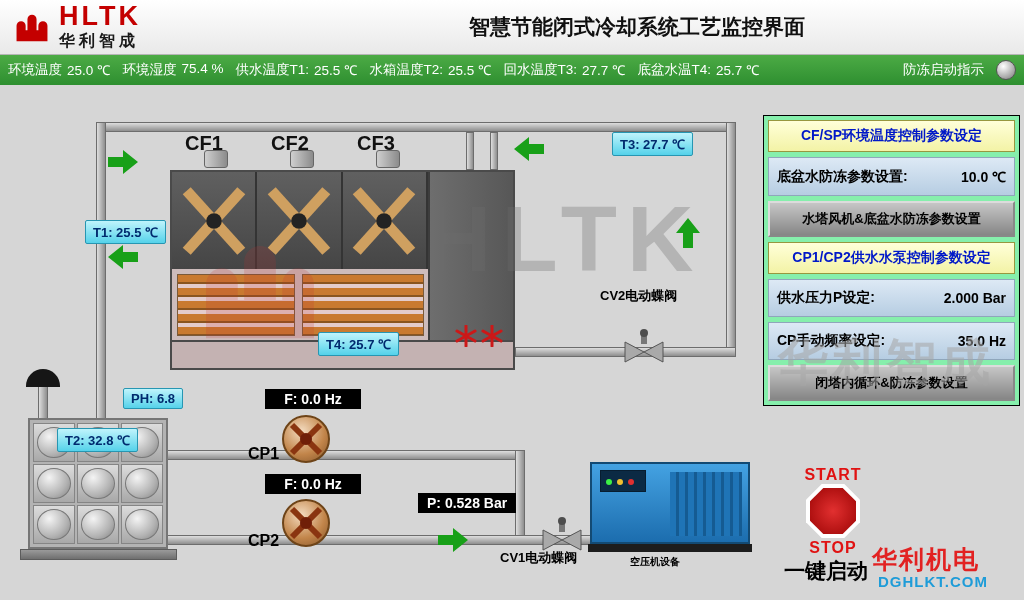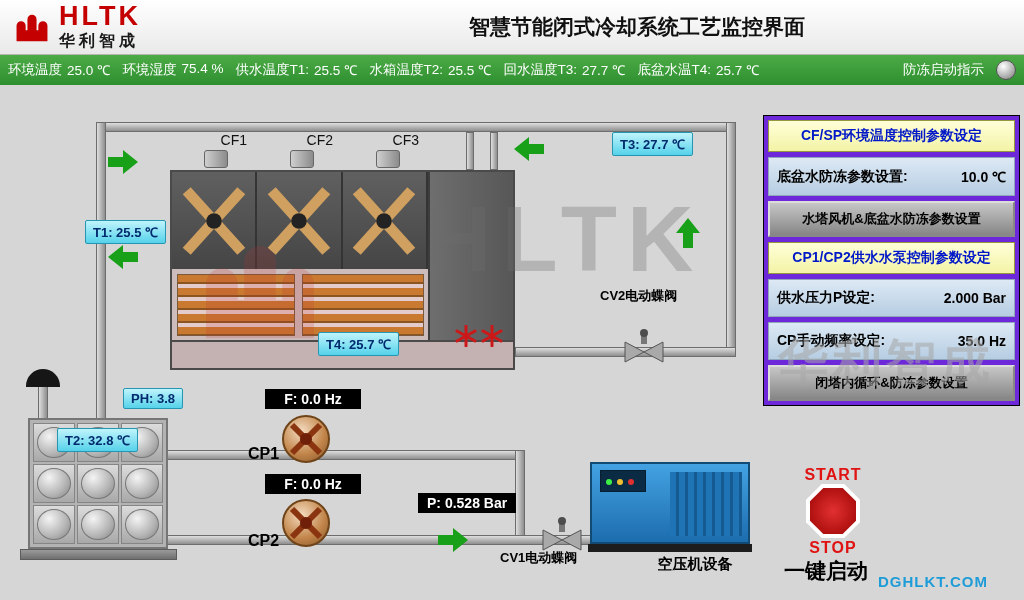--- a/index.html
+++ b/index.html
@@ -42,22 +42,22 @@
     background:linear-gradient(#606060,#454545);display:flex;align-items:center;justify-content:center}
   .slats{position:absolute;height:62px;top:102px;
     background:repeating-linear-gradient(180deg,#c97a30 0 7px,#8a5520 7px 9px,#e4cccc 9px 13px);
     border:1px solid #7a5a3a}
   .tower-right{position:absolute;left:256px;top:0;width:85px;height:196px;
     background:linear-gradient(90deg,#6e6e6e,#575757);border-left:2px solid #3d3d3d}
   .tower-bottom{position:absolute;left:0;bottom:0;width:100%;height:28px;
     background:#c4b2b2;border-top:2px solid #4a4a4a}
   .motor{position:absolute;width:24px;height:18px;z-index:3;
     background:linear-gradient(90deg,#cfcfcf,#8b8b8b);border:1px solid #666;border-radius:3px}
-  .cf-label{position:absolute;width:62px;text-align:right;font-size:14px;
-    font-weight:normal;color:#111;z-index:3}
+  .cf-label{position:absolute;width:62px;text-align:left;font-size:20px;
+    font-weight:bold;color:#111;z-index:3}
 
   
   .tank{position:absolute;left:28px;top:333px;width:140px;height:131px;
     background:#b3b3b3;border:2px solid #767676;display:grid;
     grid-template:repeat(3,1fr)/repeat(3,1fr);gap:2px;padding:3px;z-index:2}
   .cell{background:linear-gradient(#dcdcdc,#a8a8a8);border:1px solid #858585;position:relative}
   .cell::after{content:"";position:absolute;inset:3px;border-radius:50%;
     background:radial-gradient(circle at 35% 30%,#f4f4f4,#b2b2b2 62%,#7f7f7f);border:1px solid #777}
   .tank-base{position:absolute;left:20px;top:464px;width:157px;height:11px;
     background:linear-gradient(#9a9a9a,#6f6f6f);border:1px solid #5c5c5c;z-index:2}
@@ -92,21 +92,21 @@
   
   .oct-outer{position:absolute;left:806px;top:399px;width:54px;height:54px;background:#ffffff;
     clip-path:polygon(29% 0,71% 0,100% 29%,100% 71%,71% 100%,29% 100%,0 71%,0 29%);z-index:6;cursor:pointer}
   .oct-inner{position:absolute;inset:4px;background:radial-gradient(#e23030,#9c0404);
     clip-path:polygon(29% 0,71% 0,100% 29%,100% 71%,71% 100%,29% 100%,0 71%,0 29%)}
   .startstop{position:absolute;width:62px;text-align:center;color:#e01212;
     font-weight:bold;font-size:16px;letter-spacing:1px;z-index:6}
 
   
   .panel{position:absolute;left:763px;top:30px;width:257px;z-index:10;
-    background:#6d28d9;border:1px solid #000;padding:4px;
+    background:#86efac;border:1px solid #000;padding:4px;
     display:flex;flex-direction:column;gap:5px}
   .p-title{background:linear-gradient(#ffffd9,#f3f3a6);color:#0018c8;font-weight:bold;
     font-size:14px;text-align:center;padding:6px 2px;border:1px solid #97973f}
   .p-row{background:linear-gradient(#dde9f5,#b6cde2);color:#000;font-size:14px;font-weight:bold;
     display:flex;justify-content:space-between;align-items:center;padding:9px 8px;
     border:1px solid #8fa6bb;cursor:pointer}
   .p-btn{background:linear-gradient(#c6c6c6,#868686);border:2px outset #dcdcdc;color:#000;
     font-weight:bold;font-size:13px;text-align:center;padding:7px 2px;cursor:pointer}
 
   
@@ -262,21 +262,21 @@
         <div class="cell"></div>
       <div class="cell"></div>
         <div class="cell"></div>
         <div class="cell"></div>
     </div>
     <div class="tank-base"></div>
 
     <div class="badge" style="left:612px;top:47px">T3: 27.7 ℃</div>
     <div class="badge" style="left:85px;top:135px">T1: 25.5 ℃</div>
     <div class="badge" style="left:318px;top:247px">T4: 25.7 ℃</div>
-    <div class="badge" style="left:123px;top:303px">PH: 3.8</div>
+    <div class="badge" style="left:123px;top:303px">PH: 6.8</div>
     <div class="badge" style="left:57px;top:343px">T2: 32.8 ℃</div>
 
     <div class="blk" style="left:265px;top:304px;width:96px;text-align:center">F: 0.0 Hz</div>
     <div class="pump" style="left:282px;top:330px">
       <svg width="40" height="40" viewBox="0 0 40 40">
           <g stroke="#8a3510" stroke-width="6">
             <line x1="6" y1="6" x2="34" y2="34"></line>
             <line x1="34" y1="6" x2="6" y2="34"></line>
           </g>
           <circle cx="20" cy="20" r="6" fill="#701f08"></circle>
@@ -315,21 +315,21 @@
 
     <div class="compressor">
       <div class="comp-panel">
         <span class="comp-dot" style="left:5px;top:8px;background:#3cf046"></span>
         <span class="comp-dot" style="left:16px;top:8px;background:#f0c030"></span>
         <span class="comp-dot" style="left:27px;top:8px;background:#e03030"></span>
       </div>
       <div class="comp-grooves"></div>
     </div>
     <div class="comp-base"></div>
-    <div class="lbl" style="left:630px;top:470px;font-size:15px;width:130px;text-align:center">空压机设备</div>
+    <div class="lbl" style="left:630px;top:470px;font-size:10px;width:130px;">空压机设备</div>
 
     <div class="startstop" style="left:802px;top:381px">START</div>
     <div class="oct-outer">
       <div class="oct-inner"></div>
     </div>
     <div class="startstop" style="left:802px;top:454px">STOP</div>
     <div class="onekey">一键启动</div>
 
     <svg class="arrow" style="left:108px;top:65px" width="30" height="24">
         <polygon points="0,7 15,7 15,0 30,12 15,24 15,17 0,17" fill="#18a018"></polygon>
@@ -359,20 +359,21 @@
         <span>供水压力P设定:</span>
         <span>2.000 Bar</span>
       </div>
       <div class="p-row">
         <span>CP手动频率设定:</span>
         <span>35.0 Hz</span>
       </div>
       <div class="p-btn">闭塔内循环&amp;防冻参数设置</div>
     </div>
 
+    <div class="brand">华利机电</div>
     <div class="site">DGHLKT.COM</div>
 
     <div class="wm wm-crown">
       <svg width="140" height="127" viewBox="0 0 44 40">
           <path d="M5 35 V18 a5 5 0 0 1 10 0 v5 h2 v-12 a5 5 0 0 1 10 0 v12 h2 v-5 a5 5 0 0 1 10 0 v17 z" fill="#c03030"></path>
         </svg>
     </div>
     <div class="wm wm-text">HLTK</div>
     <div class="wm wm-cn">华利智成</div>
 

